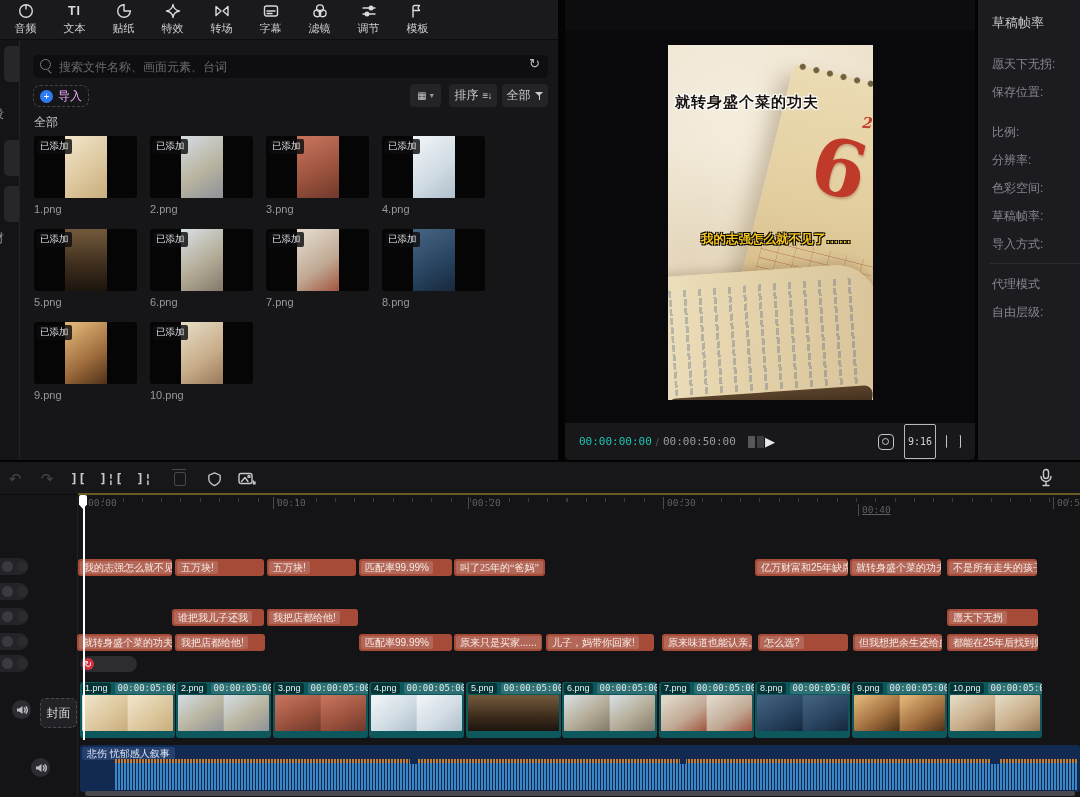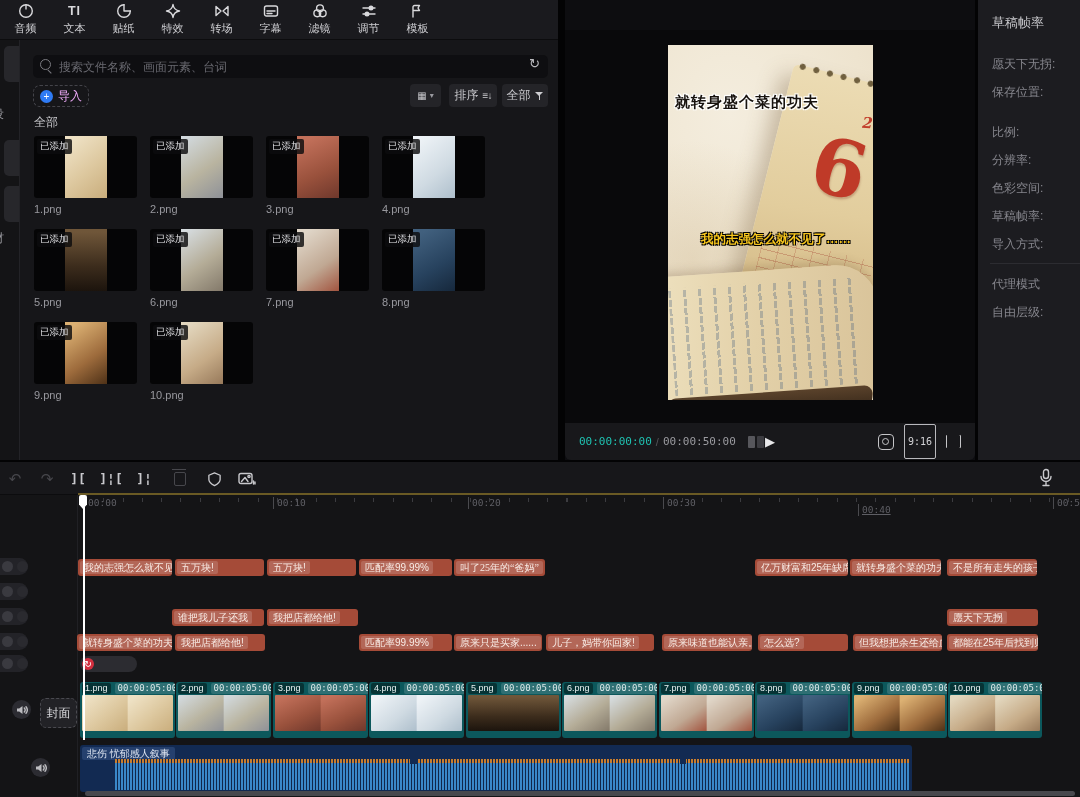--- a/index.html
+++ b/index.html
@@ -610,21 +610,21 @@
         <div class="vbody thumb9"></div>
       </div>
     <div class="vclip" style="left: 948px; width: 94px;">
         <div class="vhead">
           <span class="vname">10.png</span>
           <span class="vdur mono">00:00:05:00</span>
         </div>
         <div class="vbody thumb10"></div>
       </div>
 
-    <div class="aclip" style="left: 80px; width: 832px;">
+    <div class="aclip" style="left: 80px; width: 1000px;">
       <span class="alabel">悲伤 忧郁感人叙事</span>
       <div class="awave"></div>
       <div class="awave-top"></div>
       <div class="awave-dip" style="left:330px;width:8px"></div>
       <div class="awave-dip" style="left:600px;width:6px"></div>
       <div class="awave-dip" style="left:910px;width:10px"></div>
     </div>
 
     <div class="playhead-head"></div>
     <div class="playhead-line"></div>

